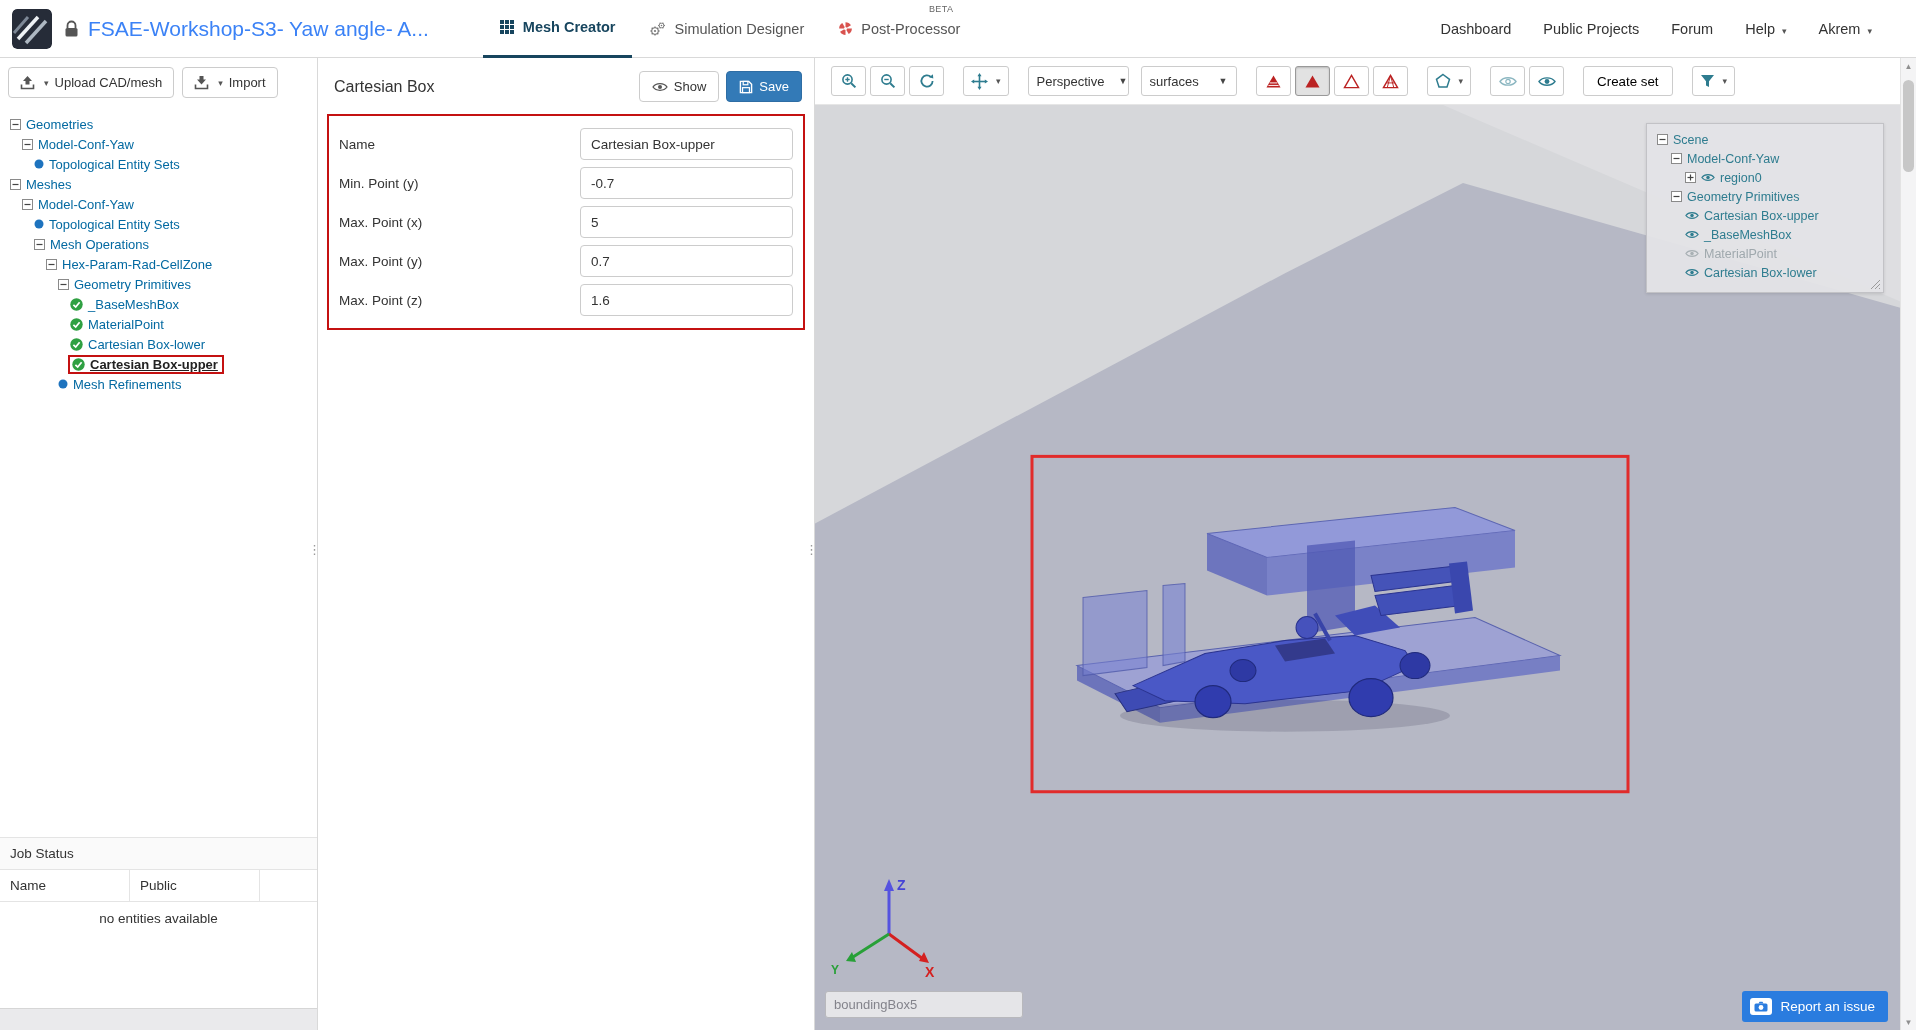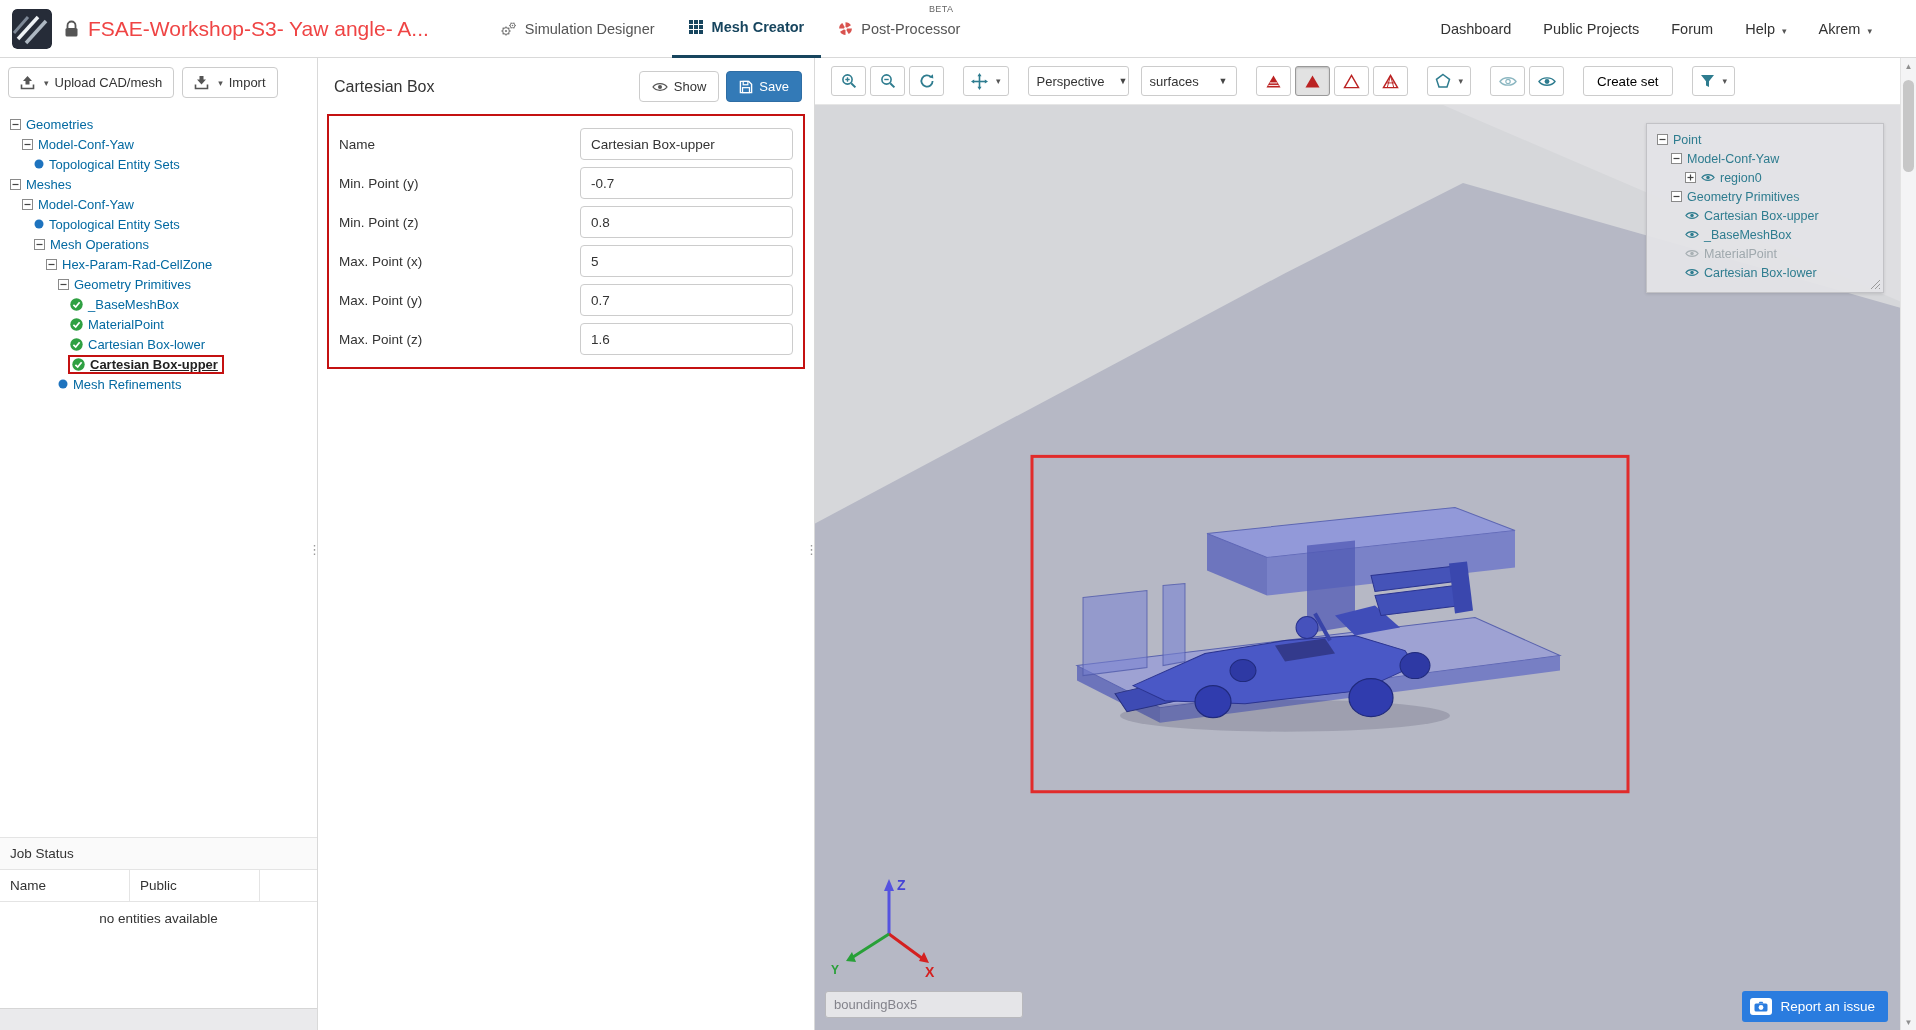--- a/index.html
+++ b/index.html
@@ -4,21 +4,21 @@
 <style>
 *{box-sizing:border-box;margin:0;padding:0}
 html,body{width:1916px;height:1030px;overflow:hidden;background:#fff;color:#333;
   font-family:"Liberation Sans","DejaVu Sans",sans-serif;font-size:13px}
 .app{display:flex;flex-direction:column;width:1916px;height:1030px;position:relative}
 
 
 .navbar{height:58px;min-height:58px;background:#fff;border-bottom:1px solid #d9d9d9;
   display:flex;align-items:center;padding:0 0 0 12px;position:relative;z-index:40}
 .logo{width:40px;height:40px;border-radius:5px;margin-right:12px;flex:0 0 auto;cursor:pointer}
-.proj{display:flex;align-items:center;gap:9px;color:#ef4444;font-size:21px;white-space:nowrap}
+.proj{display:flex;align-items:center;gap:9px;color:#3b82f6;font-size:21px;white-space:nowrap}
 .tabs{display:flex;align-items:stretch;height:58px;margin-left:54px}
 .tab{display:flex;align-items:center;gap:8px;padding:0 17px;font-size:14.5px;color:#555;
   position:relative;cursor:pointer;white-space:nowrap}
 .tab.active{color:#17455e;font-weight:bold;border-bottom:3px solid #17455e}
 .tab .beta{position:absolute;top:4px;right:24px;font-size:9px;color:#666;letter-spacing:.4px}
 .nav-links{margin-left:auto;display:flex;align-items:center;gap:32px;font-size:14.5px;
   color:#333;padding-right:44px}
 .nav-link{cursor:pointer;white-space:nowrap}
 .caret{font-size:9px;color:#555;margin-left:3px}
 
@@ -118,20 +118,34 @@
       <line x1="2" y1="24" x2="16" y2="8" stroke="#7d8896" stroke-width="3"></line>
     </svg>
     <div class="proj">
       <svg width="15" height="18" viewBox="0 0 15 18">
         <path d="M3.5 8 V5.5 a4 4 0 0 1 8 0 V8" fill="none" stroke="#555" stroke-width="1.8"></path>
         <rect x="1.5" y="8" width="12" height="8.5" rx="1.5" fill="#555"></rect>
       </svg>
       <span>FSAE-Workshop-S3- Yaw angle- A...</span>
     </div>
     <nav class="tabs" id="nav-tabs">
+        <div class="tab active">
+          <svg width="15" height="15" viewBox="0 0 15 15">
+            <rect x="0" y="0" width="4" height="4" fill="currentColor"></rect>
+            <rect x="5" y="0" width="4" height="4" fill="currentColor"></rect>
+            <rect x="10" y="0" width="4" height="4" fill="currentColor"></rect>
+            <rect x="0" y="5" width="4" height="4" fill="currentColor"></rect>
+            <rect x="5" y="5" width="4" height="4" fill="currentColor"></rect>
+            <rect x="10" y="5" width="4" height="4" fill="currentColor"></rect>
+            <rect x="0" y="10" width="4" height="4" fill="currentColor"></rect>
+            <rect x="5" y="10" width="4" height="4" fill="currentColor"></rect>
+            <rect x="10" y="10" width="4" height="4" fill="currentColor"></rect>
+          </svg>
+          <span>Mesh Creator</span>
+        </div>
         <div class="tab">
           <svg width="17" height="16" viewBox="0 0 17 16">
             <circle cx="6" cy="10" r="3" fill="none" stroke="#777" stroke-width="1.5"></circle>
             <line x1="6" y1="10" x2="10.6" y2="10.0" stroke="#777" stroke-width="1.3"></line>
             <line x1="6" y1="10" x2="9.3" y2="13.3" stroke="#777" stroke-width="1.3"></line>
             <line x1="6" y1="10" x2="6.0" y2="14.6" stroke="#777" stroke-width="1.3"></line>
             <line x1="6" y1="10" x2="2.7" y2="13.3" stroke="#777" stroke-width="1.3"></line>
             <line x1="6" y1="10" x2="1.4" y2="10.0" stroke="#777" stroke-width="1.3"></line>
             <line x1="6" y1="10" x2="2.7" y2="6.7" stroke="#777" stroke-width="1.3"></line>
             <line x1="6" y1="10" x2="6.0" y2="5.4" stroke="#777" stroke-width="1.3"></line>
@@ -143,34 +157,20 @@
             <line x1="12.5" y1="4.5" x2="14.2" y2="7.4" stroke="#777" stroke-width="1.1"></line>
             <line x1="12.5" y1="4.5" x2="10.8" y2="7.4" stroke="#777" stroke-width="1.1"></line>
             <line x1="12.5" y1="4.5" x2="9.1" y2="4.5" stroke="#777" stroke-width="1.1"></line>
             <line x1="12.5" y1="4.5" x2="10.8" y2="1.6" stroke="#777" stroke-width="1.1"></line>
             <line x1="12.5" y1="4.5" x2="14.2" y2="1.6" stroke="#777" stroke-width="1.1"></line>
             <circle cx="12.5" cy="4.5" r="1.9" fill="#fff"></circle>
             <circle cx="12.5" cy="4.5" r="0.8" fill="#777"></circle>
           </svg>
           <span>Simulation Designer</span>
         </div>
-        <div class="tab active">
-          <svg width="15" height="15" viewBox="0 0 15 15">
-            <rect x="0" y="0" width="4" height="4" fill="currentColor"></rect>
-            <rect x="5" y="0" width="4" height="4" fill="currentColor"></rect>
-            <rect x="10" y="0" width="4" height="4" fill="currentColor"></rect>
-            <rect x="0" y="5" width="4" height="4" fill="currentColor"></rect>
-            <rect x="5" y="5" width="4" height="4" fill="currentColor"></rect>
-            <rect x="10" y="5" width="4" height="4" fill="currentColor"></rect>
-            <rect x="0" y="10" width="4" height="4" fill="currentColor"></rect>
-            <rect x="5" y="10" width="4" height="4" fill="currentColor"></rect>
-            <rect x="10" y="10" width="4" height="4" fill="currentColor"></rect>
-          </svg>
-          <span>Mesh Creator</span>
-        </div>
         <div class="tab">
           <svg width="15" height="15" viewBox="0 0 16 16">
             <path d="M8 8 L8 1.2 A6.8 6.8 0 0 1 13.8 4.6 Z" fill="#d9534f"></path>
             <path d="M8 8 L14.8 8 A6.8 6.8 0 0 1 11.4 13.8 Z" fill="#d9534f"></path>
             <path d="M8 8 L8 14.8 A6.8 6.8 0 0 1 2.2 11.4 Z" fill="#d9534f"></path>
             <path d="M8 8 L1.2 8 A6.8 6.8 0 0 1 4.6 2.2 Z" fill="#d9534f"></path>
             <circle cx="8" cy="8" r="1.6" fill="#fff"></circle>
           </svg>
           <span>Post-Processor</span>
           <span class="beta">BETA</span>
@@ -365,24 +365,20 @@
         </button>
       </div>
       <div class="form-box" id="form-fields">
           <div class="frow">
             <span class="flabel">Name</span>
             <input class="finput" value="Cartesian Box-upper" style="">
           </div>
           <div class="frow">
             <span class="flabel">Min. Point (y)</span>
             <input class="finput" value="-0.7" style="">
-          </div>
-          <div class="frow">
-            <span class="flabel">Min. Point (z)</span>
-            <input class="finput" value="0.8" style="">
           </div>
           <div class="frow">
             <span class="flabel">Max. Point (x)</span>
             <input class="finput" value="5" style="">
           </div>
           <div class="frow">
             <span class="flabel">Max. Point (y)</span>
             <input class="finput" value="0.7" style="">
           </div>
           <div class="frow">
@@ -534,21 +530,21 @@
 
           <rect x="217" y="351" width="596" height="335" fill="none" stroke="#e12b2b" stroke-width="3"></rect>
         </svg>
 
         <div class="scene-tree" id="scene-tree">
           <div class="scene-row" style="padding-left: 4px;">
               <svg width="11" height="11" viewBox="0 0 11 11">
                 <rect x="0.5" y="0.5" width="10" height="10" fill="#fff" stroke="#8a8a8a"></rect>
                 <line x1="2.5" y1="5.5" x2="8.5" y2="5.5" stroke="#444" stroke-width="1.2"></line>
               </svg>
-              <span class="slabel">Point</span>
+              <span class="slabel">Scene</span>
             </div>
             <div class="scene-row" style="padding-left: 18px;">
               <svg width="11" height="11" viewBox="0 0 11 11">
                 <rect x="0.5" y="0.5" width="10" height="10" fill="#fff" stroke="#8a8a8a"></rect>
                 <line x1="2.5" y1="5.5" x2="8.5" y2="5.5" stroke="#444" stroke-width="1.2"></line>
               </svg>
               <span class="slabel">Model-Conf-Yaw</span>
             </div>
             <div class="scene-row" style="padding-left: 32px;">
               <svg width="11" height="11" viewBox="0 0 11 11">

